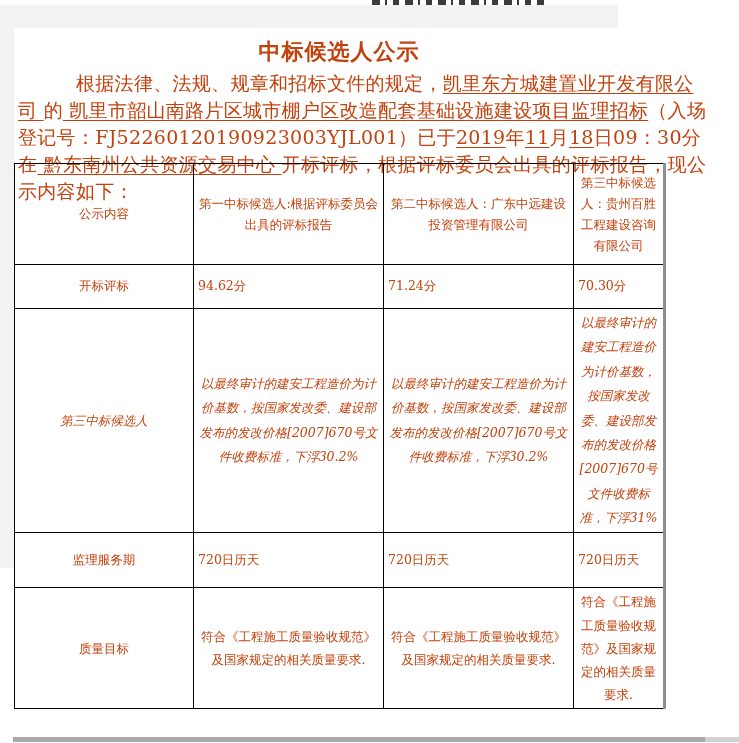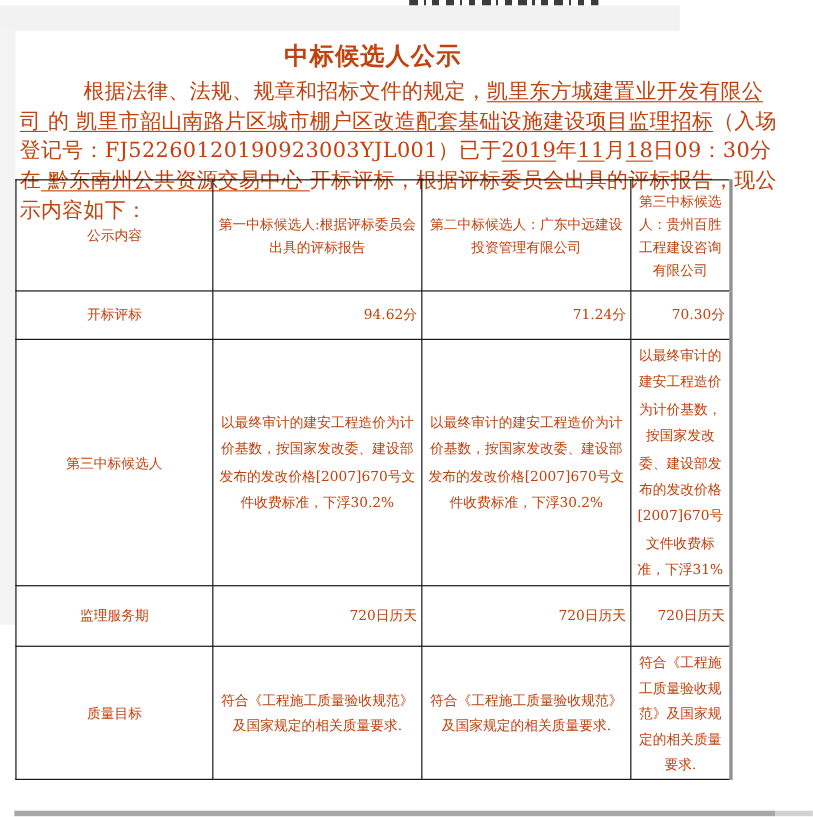--- a/index.html
+++ b/index.html
@@ -62,26 +62,26 @@
   .bid-table td{
     border:1px solid #000;
     vertical-align:middle;
     padding:2px 4px;
     line-height:1.8;
     word-break:break-all;
     overflow:hidden;
   }
   .bid-table td:last-child{ border-right:3px solid #8f8f8f; }
   .label-cell{ text-align:center; }
-  .align-center .data-cell{ text-align:right; }
+  .align-center .data-cell{ text-align:left; }
   .align-left .data-cell{ text-align:center; }
   .row-0 td{ height:96px; line-height:1.7; }
   .row-1 td{ height:39px; }
   .row-2 td{ height:46px; }
-  .row-3 td{ height:193px; line-height:1.95; }
+  .row-3 td{ height:193px; line-height:1.95;font-style:italic; }
   .row-4 td{ height:50px; }
   .row-5 td{ height:100px; line-height:1.85; }
   .bottom-bar{
     position:absolute;left:13px;top:737px;width:692px;height:5px;
     background:#a8a8a8;
   }
   .bottom-bar-light{
     position:absolute;left:705px;top:737px;width:34px;height:5px;
     background:#d2d2d2;
   }

